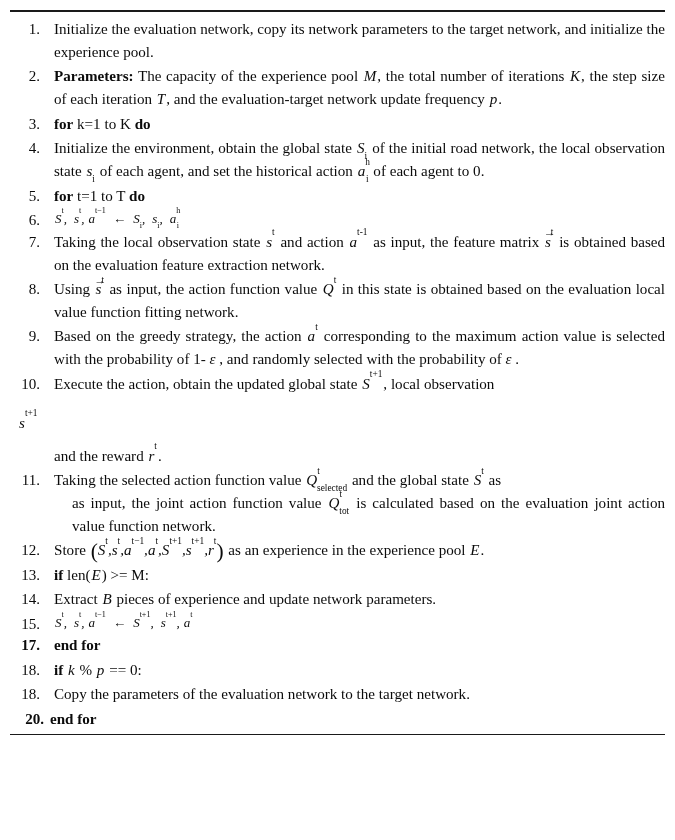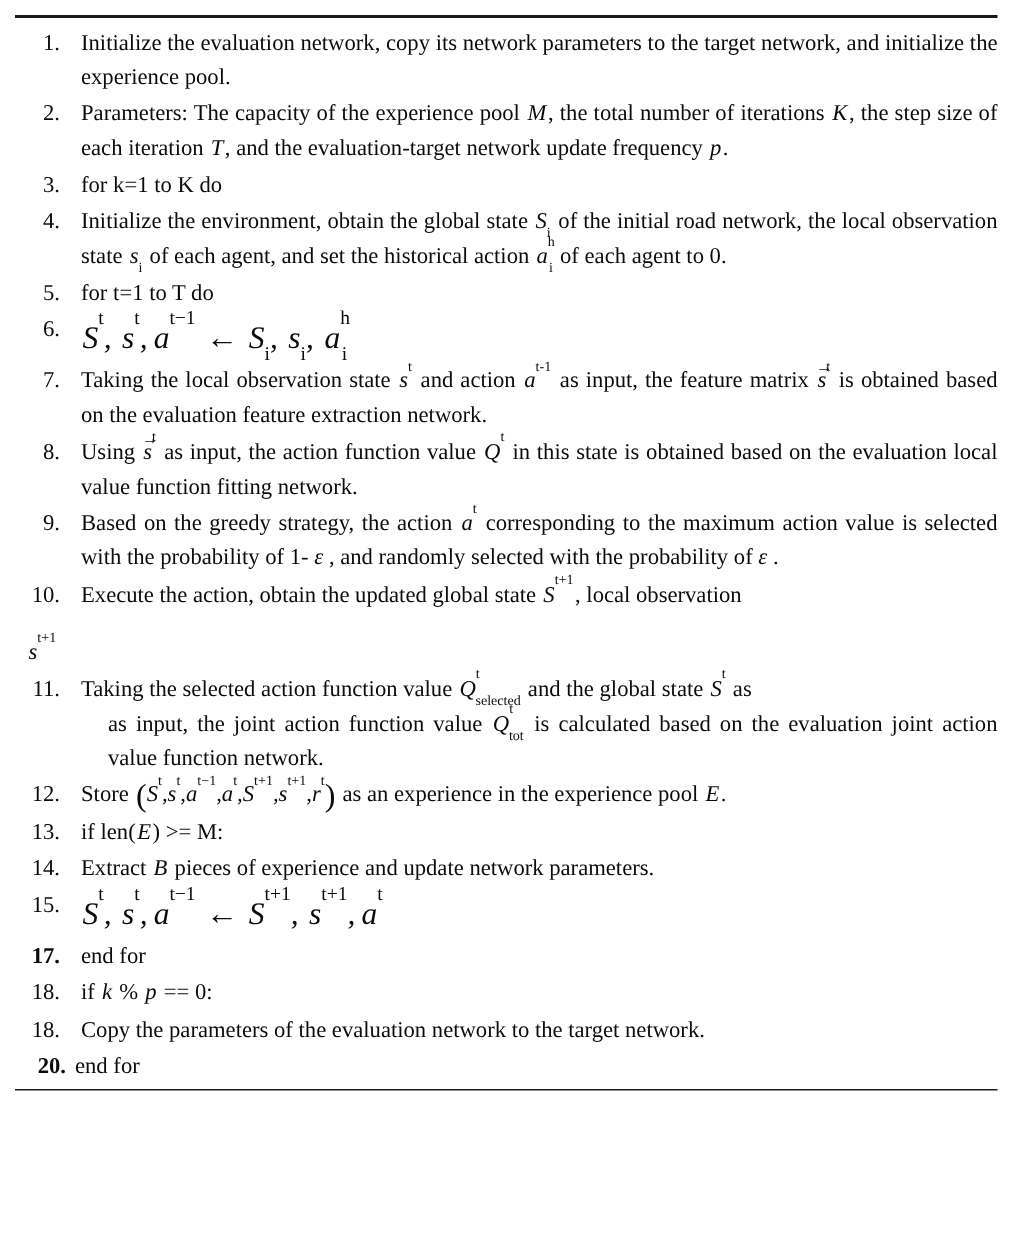--- a/index.html
+++ b/index.html
@@ -66,21 +66,21 @@
     hyphens: none;
   }
   .body-text.nojust { text-align: left; }
 
   
   .ind1 { padding-left: 62px; }
   .ind2 { padding-left: 80px; }
   .ind3 { padding-left: 98px; }
   .ind-math { padding-left: 84px; }
 
-  .kw { font-weight: normal; }
+  .kw { font-weight: bold; }
 
   
   .math {
     font-family: "Liberation Serif", "DejaVu Serif", serif;
     font-style: italic;
     white-space: nowrap;
     padding: 0 1px;
   }
   .math sup, .math sub {
     font-style: italic;
@@ -119,21 +119,21 @@
 
   .arrow-assign {
     font-style: normal;
     padding: 0 7px;
     font-size: 1.02em;
   }
 
   .math-line {
     display: block;
     white-space: nowrap;
-    font-size: 21px;
+    font-size: 13px;
   }
   .sp { display: inline-block; width: 7px; }
   .sp-sm { display: inline-block; width: 4px; }
 
   .eps { font-family: "Liberation Serif", "DejaVu Serif", serif; font-style: italic; }
 </style>
 </head>
 <body>
 
 <div id="algo-box">
@@ -180,20 +180,21 @@
       <span class="body-text"><span class="num" style="left:0">8.</span><span>Using</span> <span class="math vecwrap"><span class="arrow">→</span><span>s</span><sup class="up">t</sup></span> <span>as input, the action function value</span> <span class="math"><span>Q</span><sup class="up">t</sup></span> <span>in this state is obtained based on the evaluation local value function fitting network.</span></span>
     </li>
 
     <li class="step ind2">
       <span class="body-text"><span class="num" style="left:0">9.</span><span>Based on the greedy strategy, the action</span> <span class="math"><span>a</span><sup class="up">t</sup></span> <span>corresponding to the maximum action value is selected with the probability of 1-</span> <span class="eps">ε</span> <span>, and randomly selected with the probability of</span> <span class="eps">ε</span> <span>.</span></span>
     </li>
 
     <li class="step ind2">
       <span class="body-text"><span class="num" style="left:0">10.</span><span>Execute the action, obtain the updated global state</span> <span class="math"><span>S</span><sup class="up">t+1</sup></span><span>, local observation</span></span>
       <span class="body-text nojust" style="display:block;padding-left:0;margin-left:-36px;margin-top:16px;"><span class="math"><span>s</span><sup class="up">t+1</sup></span></span>
+      <span class="body-text nojust" style="display:block;padding-left:0;margin-top:10px;"><span>and the reward</span> <span class="math"><span>r</span><sup class="up">t</sup></span><span>.</span></span>
     </li>
 
     <li class="step ind2">
       <span class="body-text"><span class="num" style="left:0">11.</span><span>Taking the selected action function value</span> <span class="math"><span>Q</span><sup class="up">t</sup><sub class="up" style="margin-left:-0.30em">selected</sub></span> <span>and the global state</span> <span class="math"><span>S</span><sup class="up">t</sup></span> <span>as</span></span>
       <span class="body-text" style="display:block;padding-left:18px;"><span>as input, the joint action function value</span> <span class="math"><span>Q</span><sup class="up">t</sup><sub class="up" style="margin-left:-0.30em">tot</sub></span> <span>is calculated based on the evaluation joint action value function network.</span></span>
     </li>
 
     <li class="step ind2">
       <span class="body-text nojust"><span class="num" style="left:0">12.</span><span>Store</span> <span class="math"><span class="bigparen">(</span>S<sup class="up">t</sup>,s<sup class="up">t</sup>,a<sup class="up">t−1</sup>,a<sup class="up">t</sup>,S<sup class="up">t+1</sup>,s<sup class="up">t+1</sup>,r<sup class="up">t</sup><span class="bigparen">)</span></span> <span>as an experience in the experience pool</span> <span class="math">E</span><span>.</span></span>
     </li>

